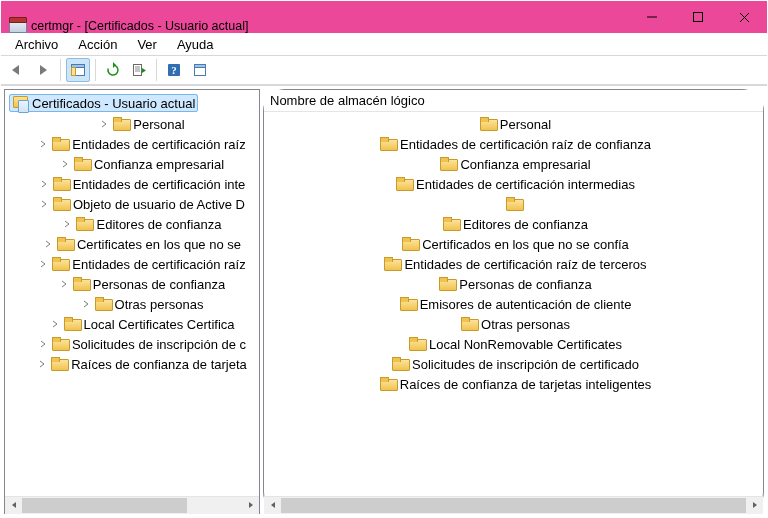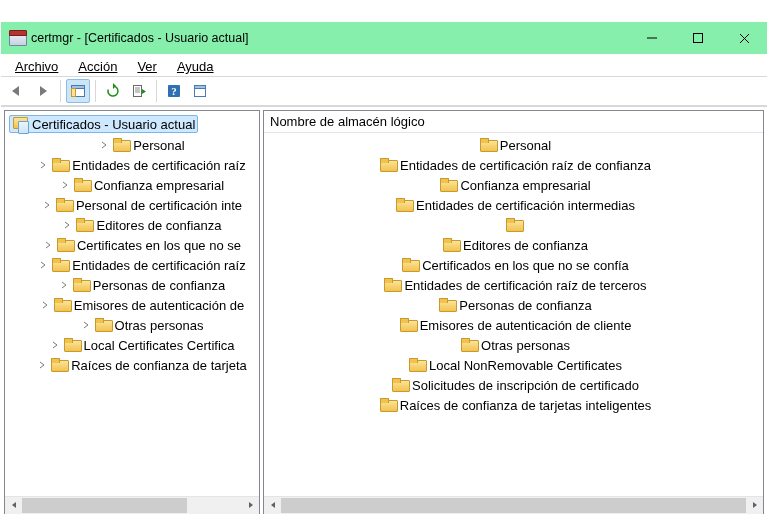--- a/index.html
+++ b/index.html
@@ -17,24 +17,23 @@
     display: flex;
     flex-direction: column;
     border: 1px solid #fff;
     box-shadow: 0 10px 30px rgba(0,0,0,.15);
     position: relative;
   }
   
   .titlebar {
     height: 32px;
     display:flex;
-    align-items:center;
+    align-items:flex-end;
     padding-left:8px;
-    background:#86efac;
-    margin-top:21px;
+    background:#ec4899;
   }
   .titlebar .app-icon {
     width:16px; height:16px; margin-right:6px;
   }
   .titlebar .title {
     font-size:12.5px;
     color:#000;
   }
   .win-controls {
     margin-left:auto;
@@ -46,26 +45,25 @@
     display:flex;
     align-items:center;
     justify-content:center;
   }
   .win-btn svg { stroke:#000; fill:none; stroke-width:1; }
 
   
   .menubar {
     height:22px;
     display:flex;
-    align-items:flex-end;
+    align-items:center;
     padding:0 6px;
     background:#fff;
     font-size:13px;
     gap:4px;
-    text-decoration:underline;
   }
   .menu-item { padding:2px 8px; }
 
   
   .toolbar {
     height:30px;
     border-top:1px solid #d8d8d8;
     border-bottom:1px solid #d8d8d8;
     display:flex;
     align-items:center;
@@ -98,21 +96,21 @@
     min-height:0;
   }
   .pane {
     border:1px solid #828790;
     background:#fff;
     display:flex;
     flex-direction:column;
     min-height:0;
   }
   .pane-left { width:256px; flex:0 0 256px; }
-  .pane-right { flex:1; }
+  .pane-right { flex:1;border-radius:22px; }
   .pane-body {
     flex:1;
     overflow:hidden;
     padding:2px 0;
     position:relative;
   }
 
   
   .tree-root {
     display:flex;
@@ -372,21 +370,30 @@
               <span class="folder-icon"><span class="folder"></span></span>
               <span class="item-label">Confianza empresarial</span>
             </div>
             <div class="tree-item">
               <span class="expander">
                 <svg width="8" height="8">
                   <path d="M1 1 L5 4 L1 7" fill="none" stroke="#7a7a7a" stroke-width="1"></path>
                 </svg>
               </span>
               <span class="folder-icon"><span class="folder"></span></span>
-              <span class="item-label">Personal de certificación inte</span>
+              <span class="item-label">Entidades de certificación inte</span>
+            </div>
+            <div class="tree-item">
+              <span class="expander">
+                <svg width="8" height="8">
+                  <path d="M1 1 L5 4 L1 7" fill="none" stroke="#7a7a7a" stroke-width="1"></path>
+                </svg>
+              </span>
+              <span class="folder-icon"><span class="folder"></span></span>
+              <span class="item-label">Objeto de usuario de Active D</span>
             </div>
             <div class="tree-item">
               <span class="expander">
                 <svg width="8" height="8">
                   <path d="M1 1 L5 4 L1 7" fill="none" stroke="#7a7a7a" stroke-width="1"></path>
                 </svg>
               </span>
               <span class="folder-icon"><span class="folder"></span></span>
               <span class="item-label">Editores de confianza</span>
             </div>
@@ -417,39 +424,39 @@
               <span class="folder-icon"><span class="folder"></span></span>
               <span class="item-label">Personas de confianza</span>
             </div>
             <div class="tree-item">
               <span class="expander">
                 <svg width="8" height="8">
                   <path d="M1 1 L5 4 L1 7" fill="none" stroke="#7a7a7a" stroke-width="1"></path>
                 </svg>
               </span>
               <span class="folder-icon"><span class="folder"></span></span>
-              <span class="item-label">Emisores de autenticación de </span>
-            </div>
-            <div class="tree-item">
-              <span class="expander">
-                <svg width="8" height="8">
-                  <path d="M1 1 L5 4 L1 7" fill="none" stroke="#7a7a7a" stroke-width="1"></path>
-                </svg>
-              </span>
-              <span class="folder-icon"><span class="folder"></span></span>
               <span class="item-label">Otras personas</span>
             </div>
             <div class="tree-item">
               <span class="expander">
                 <svg width="8" height="8">
                   <path d="M1 1 L5 4 L1 7" fill="none" stroke="#7a7a7a" stroke-width="1"></path>
                 </svg>
               </span>
               <span class="folder-icon"><span class="folder"></span></span>
               <span class="item-label">Local Certificates Certifica</span>
+            </div>
+            <div class="tree-item">
+              <span class="expander">
+                <svg width="8" height="8">
+                  <path d="M1 1 L5 4 L1 7" fill="none" stroke="#7a7a7a" stroke-width="1"></path>
+                </svg>
+              </span>
+              <span class="folder-icon"><span class="folder"></span></span>
+              <span class="item-label">Solicitudes de inscripción de c</span>
             </div>
             <div class="tree-item">
               <span class="expander">
                 <svg width="8" height="8">
                   <path d="M1 1 L5 4 L1 7" fill="none" stroke="#7a7a7a" stroke-width="1"></path>
                 </svg>
               </span>
               <span class="folder-icon"><span class="folder"></span></span>
               <span class="item-label">Raíces de confianza de tarjeta</span>
             </div>

